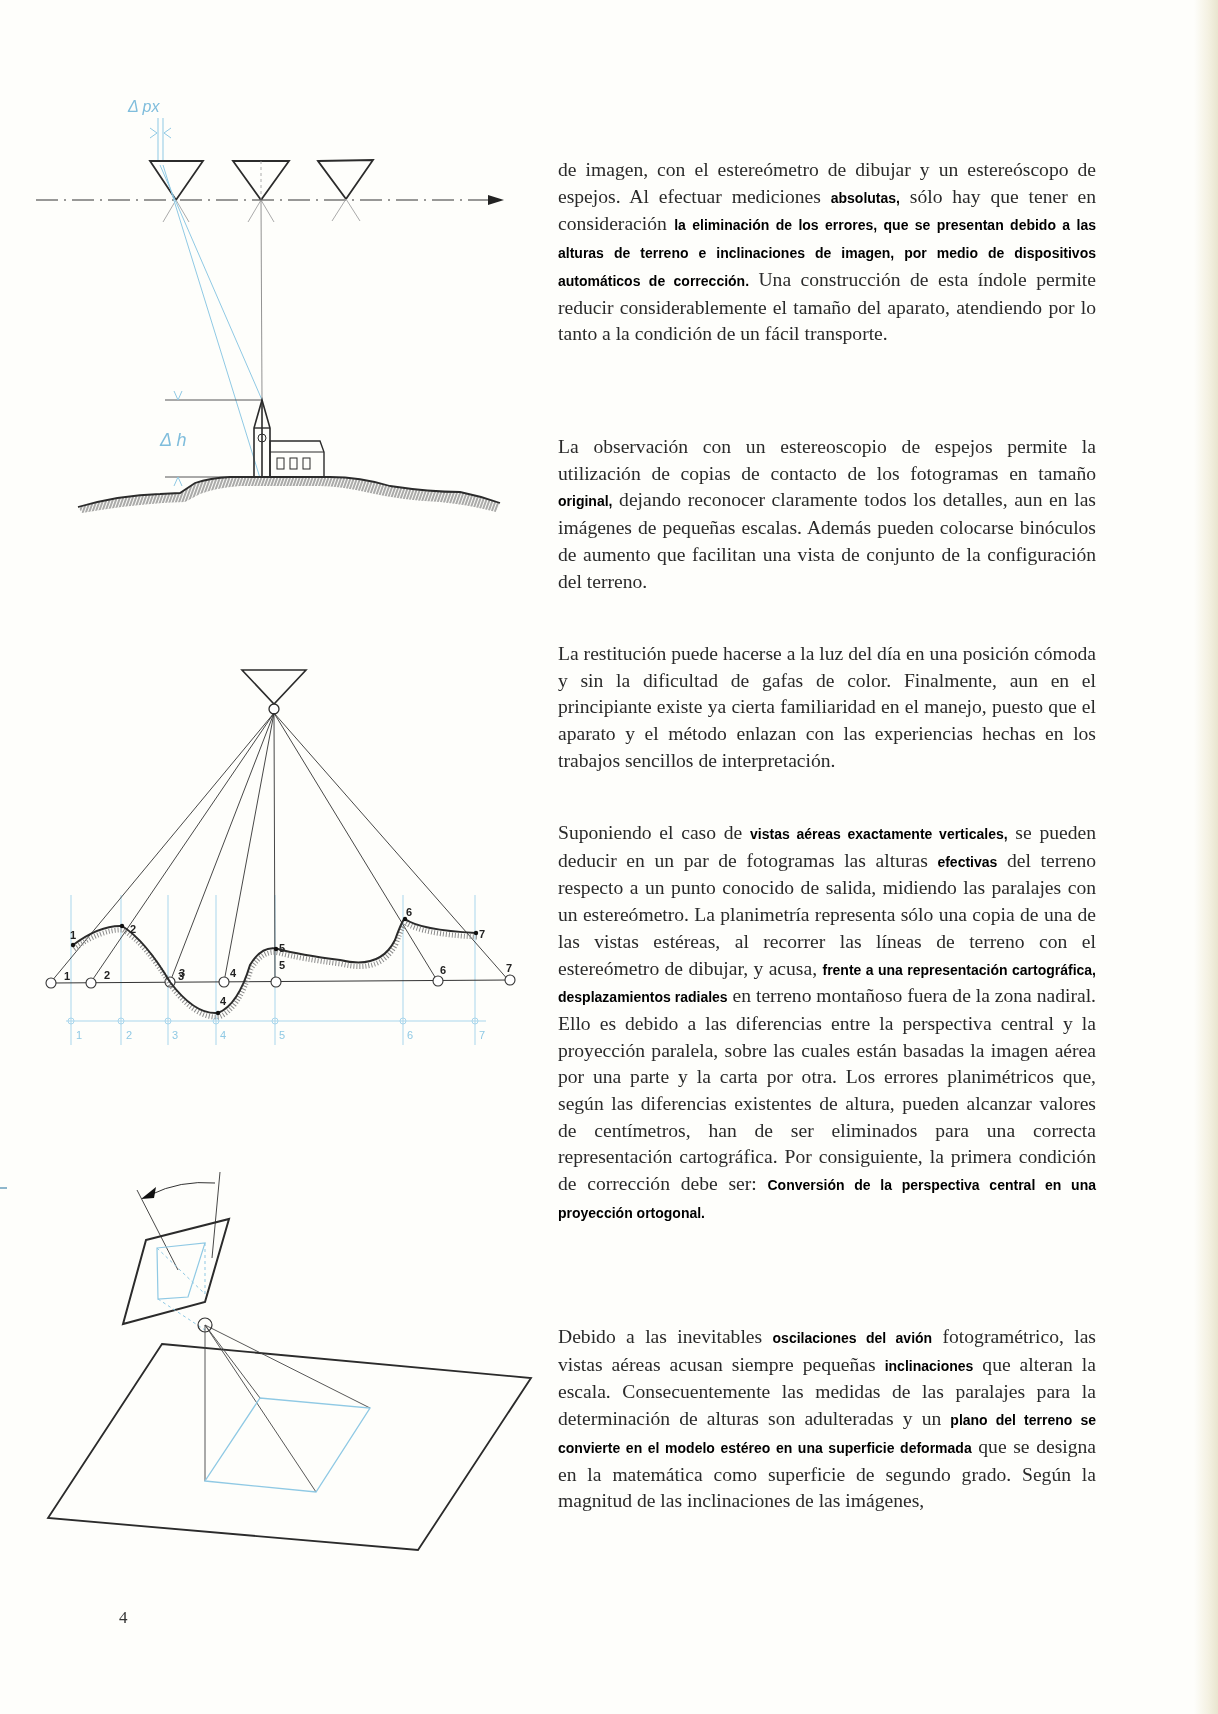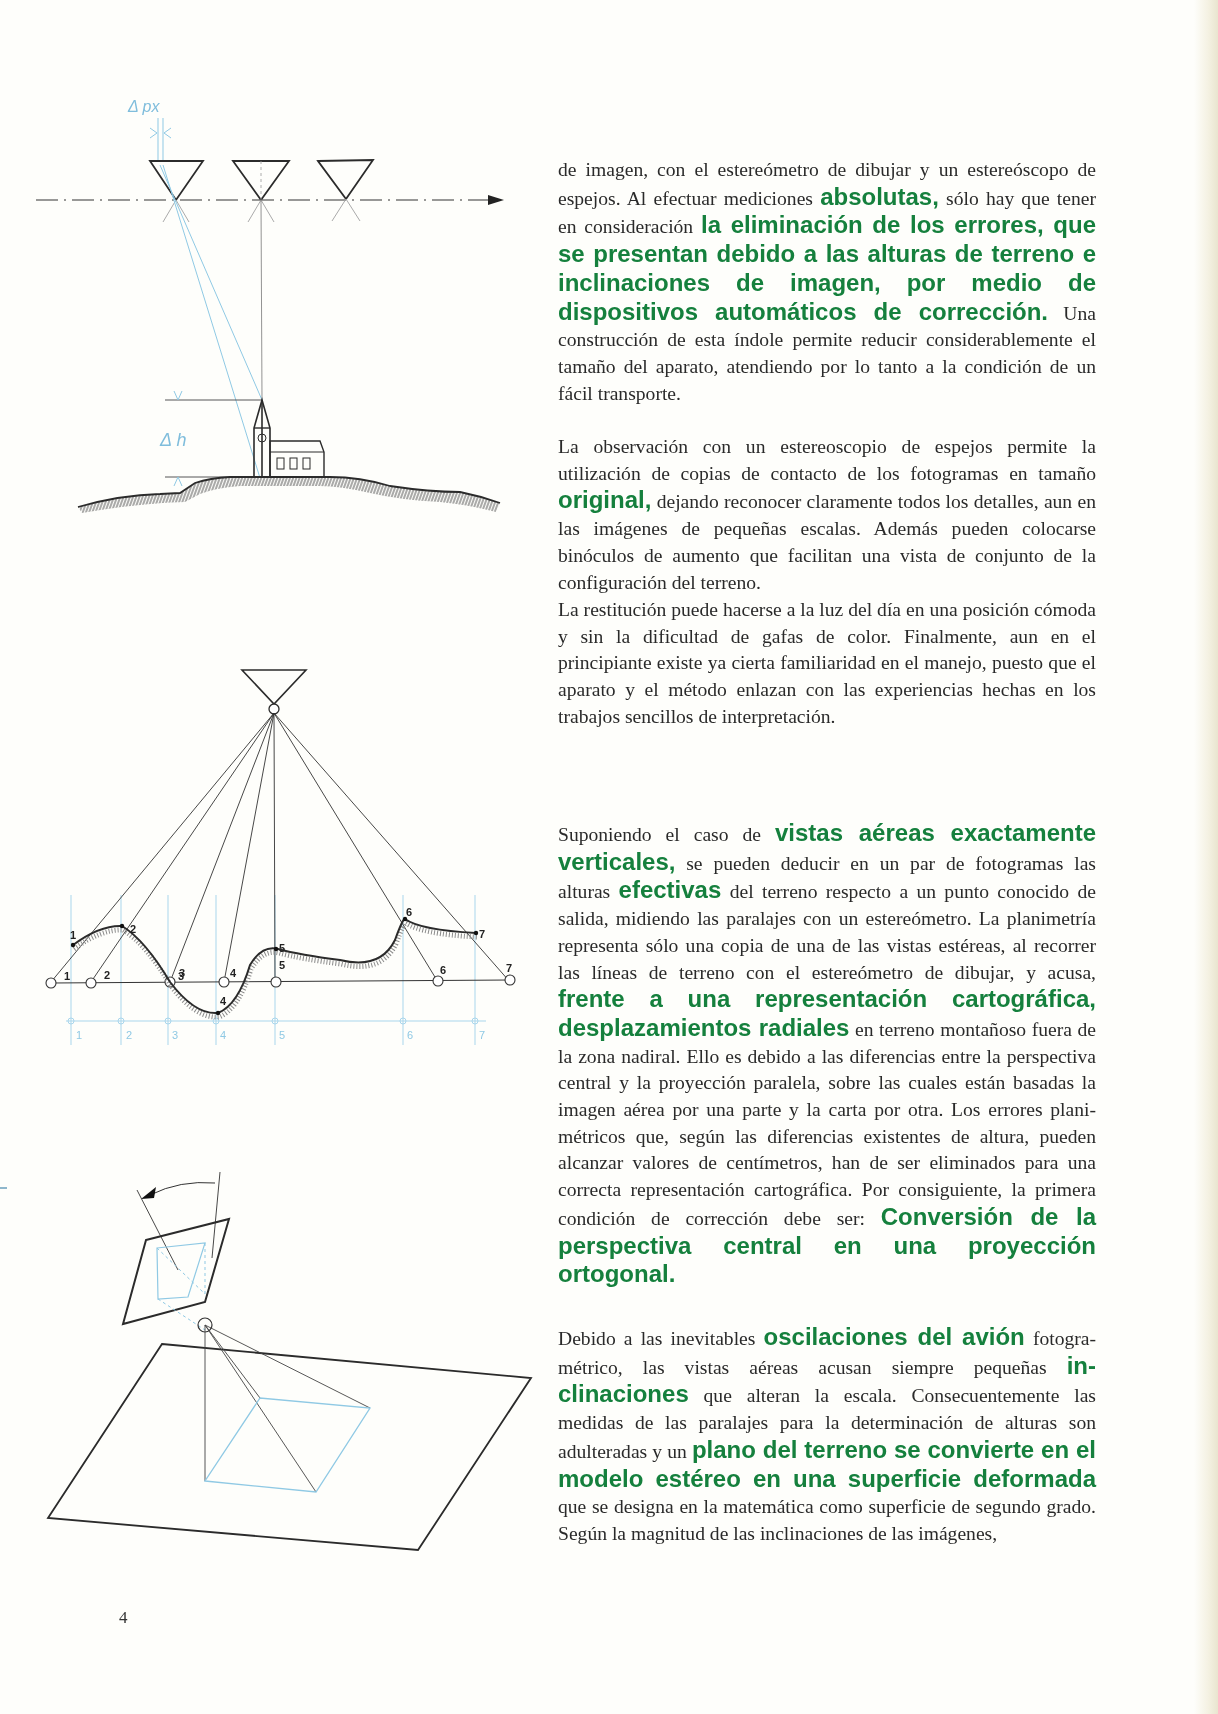--- a/index.html
+++ b/index.html
@@ -15,21 +15,21 @@
       background: linear-gradient(to right, rgba(255,255,255,0) 0%, #f4f1e2 60%, #e9e5cf 100%);
     }
     .text-col {
       position: absolute; left: 558px; top: 157px; width: 538px;
     }
     .para {
       font-size: 19.6px; line-height: 26.7px;
       text-align: justify; margin: 0 0 30px 0;
       hyphens: manual;
     }
-    .para b { font-family: "Liberation Sans", "DejaVu Sans", sans-serif; font-weight: bold; font-size: 24px; color: #15803d; }
+    .para b { font-family: "Liberation Sans", "DejaVu Sans", sans-serif; font-weight: bold; font-size: 14px; color: #000000; }
     .page-number {
       position: absolute; left: 119px; top: 1608px;
       font-size: 17px; color: #333;
     }
     svg { position: absolute; overflow: visible; }
     .ink { stroke: #2b2b2b; fill: none; }
     .blue { stroke: #8fc9e4; fill: none; }
     .bluetxt { fill: #7fbddc; font-family: "Liberation Sans", sans-serif; font-style: italic; }
     .lbl { fill: #222; font-family: "Liberation Sans", sans-serif; font-size: 11px; font-weight: bold; }
     .lblb { fill: #8fc9e4; font-family: "Liberation Sans", sans-serif; font-size: 11px; }
@@ -197,18 +197,18 @@
     <line x1="205" y1="1325" x2="370" y2="1408"></line>
     <line x1="205" y1="1325" x2="260" y2="1398"></line>
   </g>
 
   <path class="blue" d="M205 1481 L316 1492 L370 1408 L260 1398 Z" stroke-width="1.3"></path>
 </svg>
 
 <div class="text-col">
   <p class="para" style="position:absolute;top:0;width:538px;"><span>de imagen, con el estereómetro de dibujar y un estereó­scopo de espejos. Al efectuar mediciones </span><b>absolutas,</b><span> sólo hay que tener en consideración </span><b>la eliminación de los errores, que se presentan debido a las alturas de terreno e inclinaciones de imagen, por medio de dispositivos automáticos de corrección.</b><span> Una construcción de esta índole permite reducir considerablemente el tamaño del aparato, atendiendo por lo tanto a la condición de un fácil transporte.</span></p>
   <p class="para" style="position:absolute;top:277px;width:538px;"><span>La observación con un estereoscopio de espejos permite la utilización de copias de contacto de los fotogramas en tamaño </span><b>original,</b><span> dejando reconocer claramente todos los detalles, aun en las imágenes de pequeñas escalas. Además pueden colocarse binóculos de aumento que facilitan una vista de conjunto de la configuración del terreno.</span></p>
-  <p class="para" style="position:absolute;top:440px;width:538px;"><span>La restitución puede hacerse a la luz del día en una posición cómoda y sin la dificultad de gafas de color. Finalmente, aun en el principiante existe ya cierta fami­liaridad en el manejo, puesto que el aparato y el método enlazan con las experiencias hechas en los trabajos sen­cillos de interpretación.</span></p>
+  <p class="para" style="position:absolute;top:484px;width:538px;"><span>La restitución puede hacerse a la luz del día en una posición cómoda y sin la dificultad de gafas de color. Finalmente, aun en el principiante existe ya cierta fami­liaridad en el manejo, puesto que el aparato y el método enlazan con las experiencias hechas en los trabajos sen­cillos de interpretación.</span></p>
   <p class="para" style="position:absolute;top:663px;width:538px;"><span>Suponiendo el caso de </span><b>vistas aéreas exactamente verti­cales,</b><span> se pueden deducir en un par de fotogramas las alturas </span><b>efectivas</b><span> del terreno respecto a un punto conoci­do de salida, midiendo las paralajes con un estereómetro. La planimetría representa sólo una copia de una de las vistas estéreas, al recorrer las líneas de terreno con el estereómetro de dibujar, y acusa, </span><b>frente a una represen­tación cartográfica, desplazamientos radiales</b><span> en terreno montañoso fuera de la zona nadiral. Ello es debido a las diferencias entre la perspectiva central y la proyección paralela, sobre las cuales están basadas la imagen aérea por una parte y la carta por otra. Los errores plani­métricos que, según las diferencias existentes de altura, pueden alcanzar valores de centímetros, han de ser eli­minados para una correcta representación cartográfica. Por consiguiente, la primera condición de corrección debe ser: </span><b>Conversión de la perspectiva central en una proyección ortogonal.</b></p>
   <p class="para" style="position:absolute;top:1167px;width:538px;"><span>Debido a las inevitables </span><b>oscilaciones del avión</b><span> fotogra­métrico, las vistas aéreas acusan siempre pequeñas </span><b>in­clinaciones</b><span> que alteran la escala. Consecuentemente las medidas de las paralajes para la determinación de alturas son adulteradas y un </span><b>plano del terreno se convierte en el modelo estéreo en una superficie deformada</b><span> que se de­signa en la matemática como superficie de segundo grado. Según la magnitud de las inclinaciones de las imágenes,</span></p>
 </div>
 
 <div class="page-number">4</div>
 
 </body></html>

